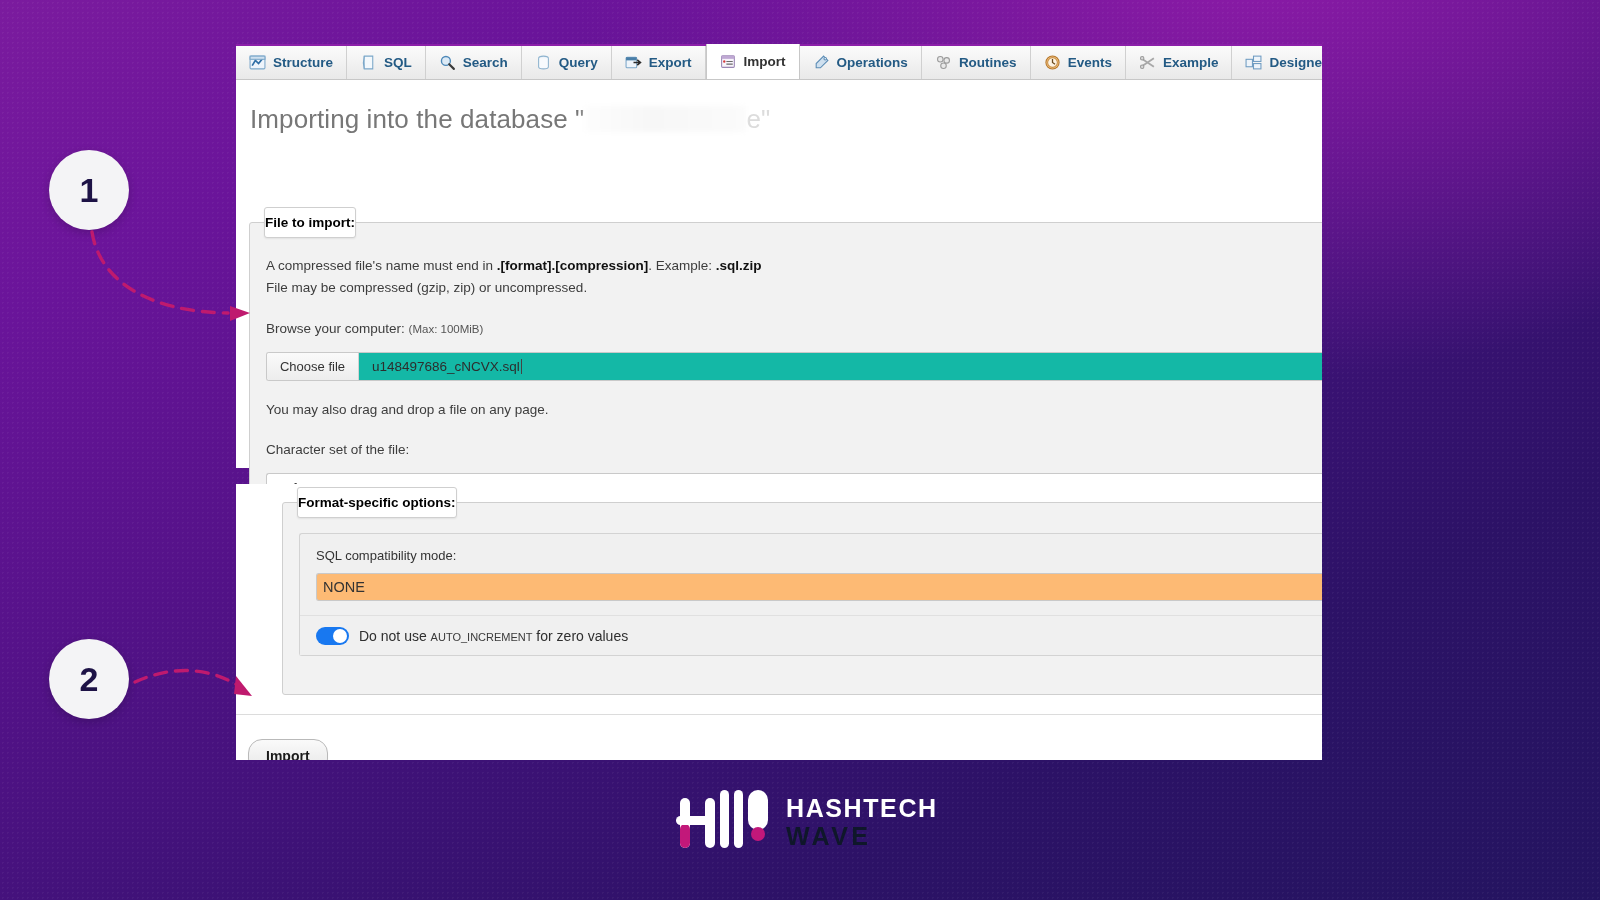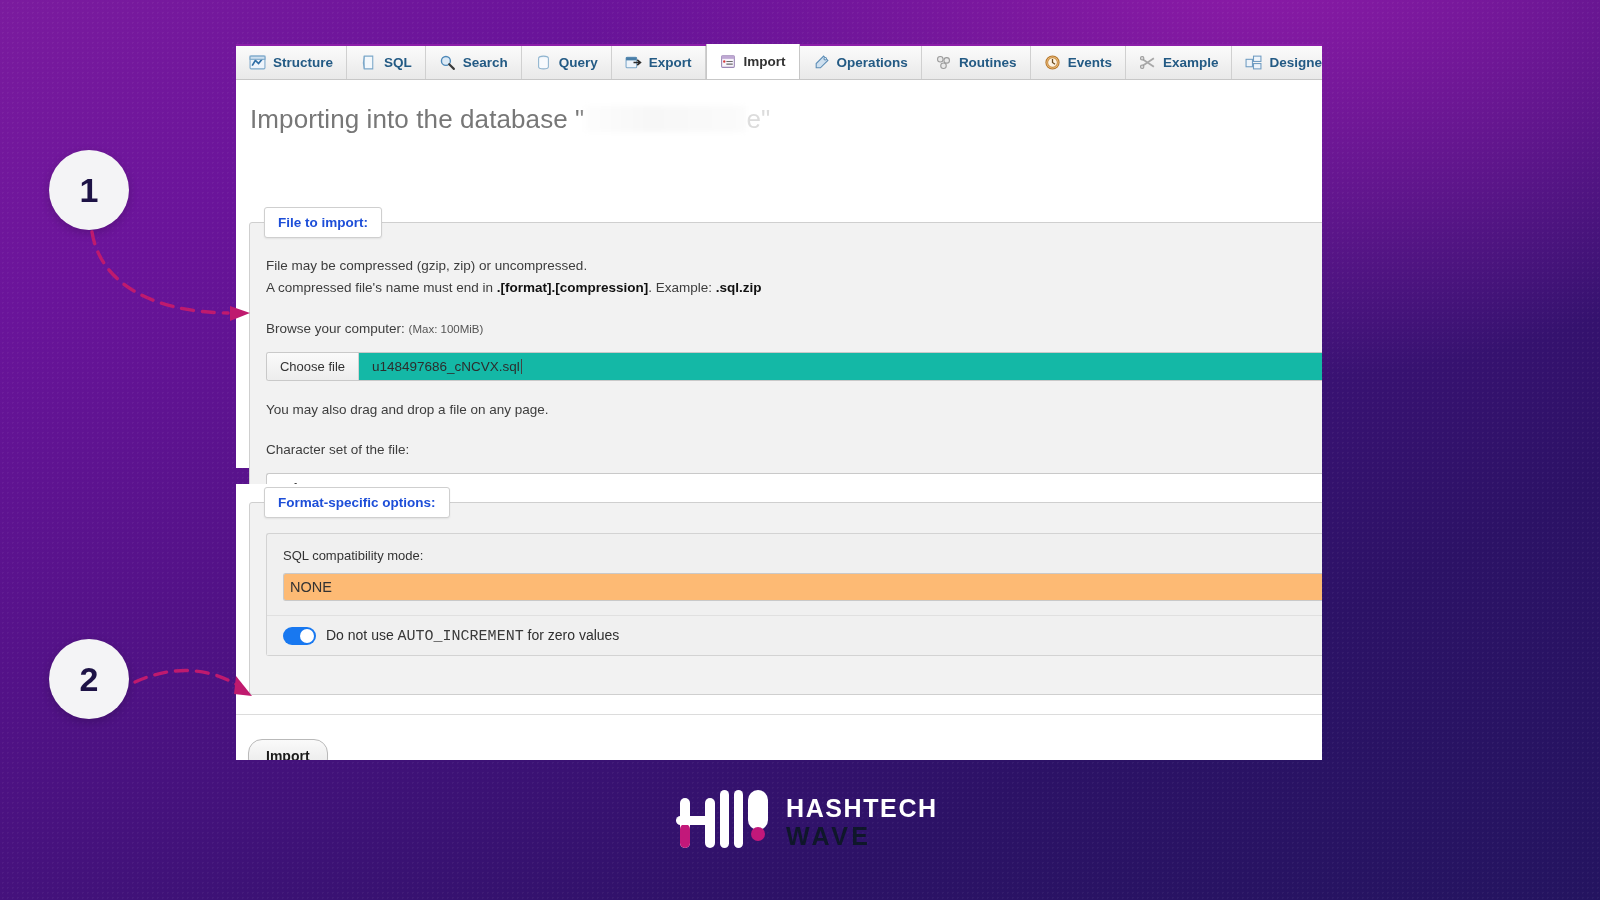--- a/index.html
+++ b/index.html
@@ -122,24 +122,24 @@
     border: 1px solid #cfcfcf;
     border-radius: 3px;
   }
   .legend {
     position: absolute;
     left: 14px;
     top: -16px;
     background: #ffffff;
     border: 1px solid #cfcfcf;
     border-radius: 3px;
-    padding: 7px 13px;
+    padding: 7px 0;
     font-size: 13.5px;
     font-weight: bold;
-    color: #1d4ed8;
+    color: #000000;
     box-shadow: 0 1px 2px rgba(0,0,0,.07);
     white-space: nowrap;
   }
 
   #fs-file {
     left: 13px;
     top: 142px;
     width: 1085px;
     height: 278px;
   }
@@ -260,22 +260,22 @@
   .switch::after {
     content:"";
     position:absolute;
     right:2px; top:2px;
     width:14px; height:14px;
     border-radius:50%;
     background:#fff;
   }
   .toggle-label { font-size: 14px; color: #2f2f2f; }
   .toggle-label code {
-    font-family: Liberation Mono, monospace;
-    font-size: 15px;
+    font-family: Liberation Sans, sans-serif;
+    font-size: 11px;
     color: #3a3a3a;
   }
 
   
   .submit-area {
     position: absolute;
     left: 0;
     top: 670px;
     width: 1086px;
     height: 82px;
@@ -457,22 +457,22 @@
 
       <div class="tab-filler"></div>
     </div>
 
     <div class="pma-body" style="height:388px;">
       <h1 class="page-title"><span>Importing into the database "</span><span class="redacted"></span><span class="redact-tail">e"</span></h1>
 
       <div class="fieldset" id="fs-file">
         <div class="legend">File to import:</div>
         <div class="fs-inner">
+          <div class="row"><span>A compressed file's name must end in </span><b>.[format].[compression]</b><span>. Example: </span><b>.sql.zip</b></div>
           <div class="row">File may be compressed (gzip, zip) or uncompressed.</div>
-          <div class="row"><span>A compressed file's name must end in </span><b>.[format].[compression]</b><span>. Example: </span><b>.sql.zip</b></div>
 
           <div class="spacer-18"></div>
 
           <div class="row"><span>Browse your computer:</span>
             <span class="muted-small">(Max: 100MiB)</span>
           </div>
 
           <div class="spacer-12"></div>
 
           <div class="fileinput">
@@ -492,21 +492,21 @@
 
           <div class="select-box">utf-8</div>
         </div>
       </div>
     </div>
 
     <div class="panel-gap"></div>
 
     <div class="pma-body" style="top:440px; height:276px;">
 
-      <div class="fieldset" id="fs-format" style="top:18px;">
+      <div class="fieldset" id="fs-format" style="top:18px;margin-left:33px;">
         <div class="legend">Format-specific options:</div>
 
         <div class="subpanel">
           <div class="sub-label">SQL compatibility mode:</div>
           <div class="sub-select">NONE</div>
           <div class="toggle-row">
             <div class="switch"></div>
             <div class="toggle-label"><span>Do not use </span><code>AUTO_INCREMENT</code><span> for zero values</span></div>
           </div>
         </div>

